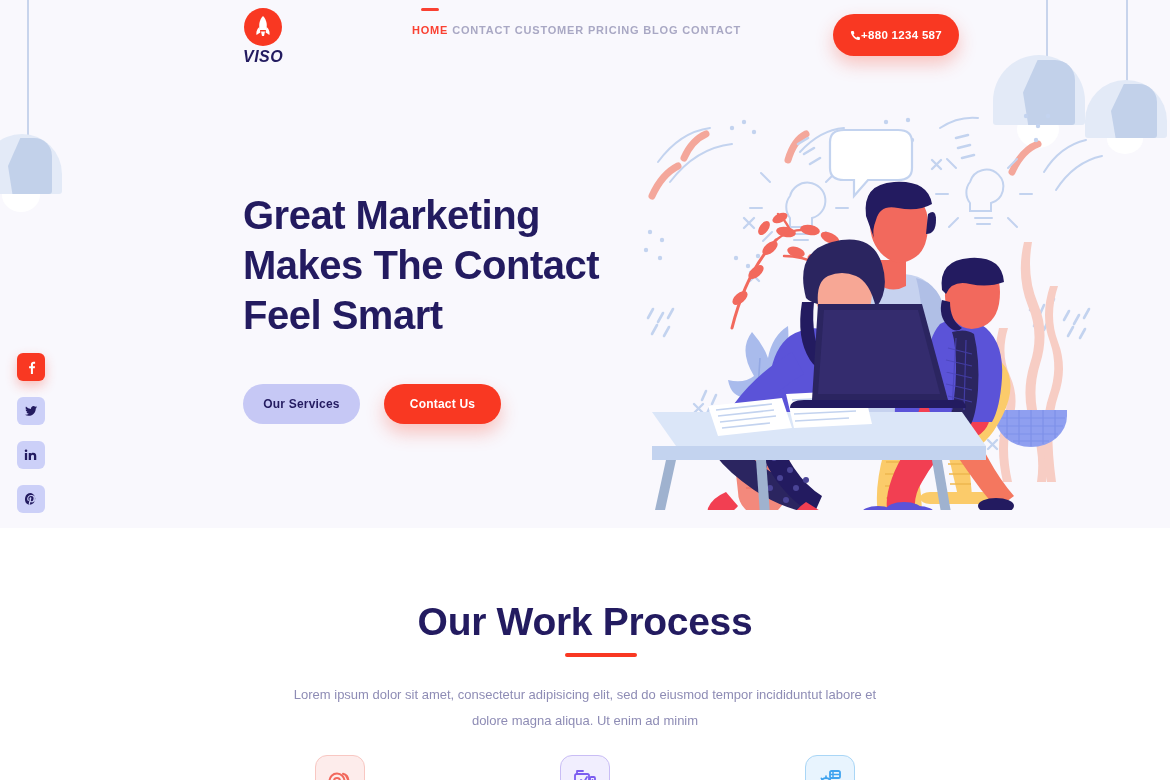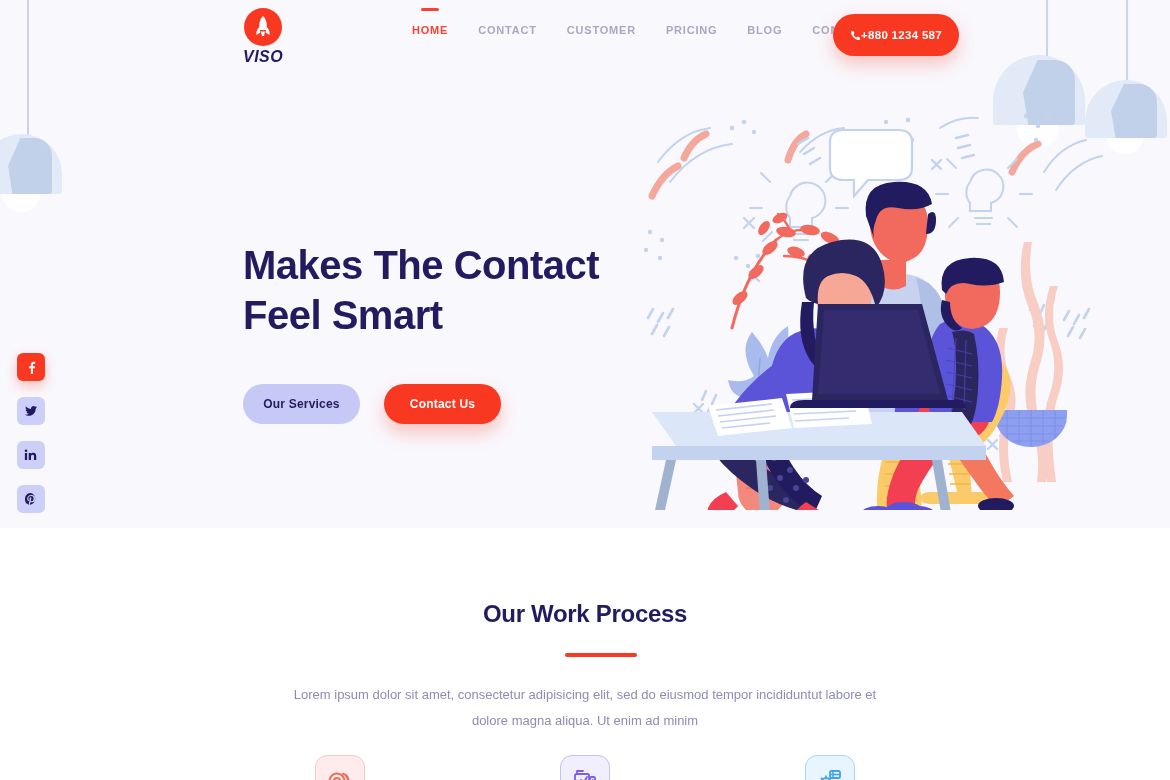--- a/index.html
+++ b/index.html
@@ -56,21 +56,21 @@
   
   .header { position:absolute; left:0; top:0; width:1170px; height:70px; z-index:20; }
 
   .logo { position:absolute; left:243px; top:8px; width:40px; text-align:center; }
   .logo-mark { width:38px; height:38px; border-radius:50%; background:#f93822;
      margin:0 auto; position:relative; }
   .logo-mark svg { position:absolute; left:9px; top:7px; }
   .logo-text { font-size:16px; font-weight:bold; color:#231b60; letter-spacing:0.5px;
      margin-top:2px;font-style:italic; }
 
-  .nav { position:absolute; left:410px; top:20px; display:flex; align-items:center; gap:26px; }
+  .nav { position:absolute; left:410px; top:20px; display:flex; align-items:center; }
   .nav-item { font-size:11px; font-weight:bold; letter-spacing:0.8px;
      color:#a9a8c4; cursor:pointer; position:relative; padding:4px 2px; }
   .nav-item.active { color:#fa4032; }
   .nav-item.active::before { content:""; position:absolute; left:50%; top:-12px;
      transform:translateX(-50%); width:18px; height:3px; background:#fa4032; border-radius:2px; }
 
   .phone-btn { position:absolute; left:833px; top:14px; width:126px; height:42px;
      background:#f93822; border-radius:21px; color:#fff; font-size:11.5px; font-weight:bold;
      display:flex; align-items:center; justify-content:center; cursor:pointer;
      box-shadow:0 8px 18px rgba(249,56,34,0.28); letter-spacing:0.3px; }
@@ -97,21 +97,21 @@
   .social-btn svg { display:block; }
 
   
   .illus { position:absolute; left:640px; top:110px; width:470px; height:400px; z-index:5; }
   .illus svg { display:block; }
 
   
   .process { position:absolute; left:0; top:528px; width:1170px; height:252px;
      background:#ffffff; }
   .process-title { position:absolute; left:0; top:72px; width:1170px; text-align:center;
-     font-size:24px; font-weight:bold; color:#231b60; letter-spacing:-0.3px; }
+     font-size:39px; font-weight:bold; color:#231b60; letter-spacing:-0.3px; }
   .process-rule { position:absolute; left:565px; top:653px; width:72px; height:4px;
      background:#f93822; border-radius:2px; }
   .process-sub { position:absolute; left:285px; top:682px; width:600px; text-align:center;
      font-size:13px; line-height:26px; color:#8e8cb5; }
 
   .cards { position:absolute; left:0; top:755px; width:1170px;
      display:flex; justify-content:center; gap:195px; }
   .card-icon { width:50px; height:50px; border-radius:12px; display:flex;
      align-items:center; justify-content:center; }
   .card-icon.red   { background:#fdeceb; border:1px solid #f8c7c2; }
@@ -388,21 +388,21 @@
     <div class="phone-btn">
       <svg width="11" height="11" viewBox="0 0 16 16" xmlns="http://www.w3.org/2000/svg">
         <path d="M3 1.6 C2 1.6 1.2 2.5 1.4 3.5 C2.2 8.6 7.4 13.8 12.5 14.6 C13.5 14.8 14.4 14 14.4 13 L14.4 11.4 C14.4 10.8 14 10.3 13.4 10.2 L11.3 9.8 C10.8 9.7 10.3 9.9 10 10.3 L9.3 11.2 C7.4 10.2 5.8 8.6 4.8 6.7 L5.7 6 C6.1 5.7 6.3 5.2 6.2 4.7 L5.8 2.6 C5.7 2 5.2 1.6 4.6 1.6 Z" fill="#ffffff"></path>
       </svg>
       <span>+880 1234 587</span>
     </div>
   </header>
 
   <div class="hero-copy">
     <h1 class="hero-title">
-      <br>
+      <span>Great Marketing</span><br>
       <span>Makes The Contact</span><br>
       <span>Feel Smart</span>
     </h1>
     <div class="hero-btns">
       <div class="btn btn-secondary">Our Services</div>
       <div class="btn btn-primary">Contact Us</div>
     </div>
   </div>
 
   <div class="social">

